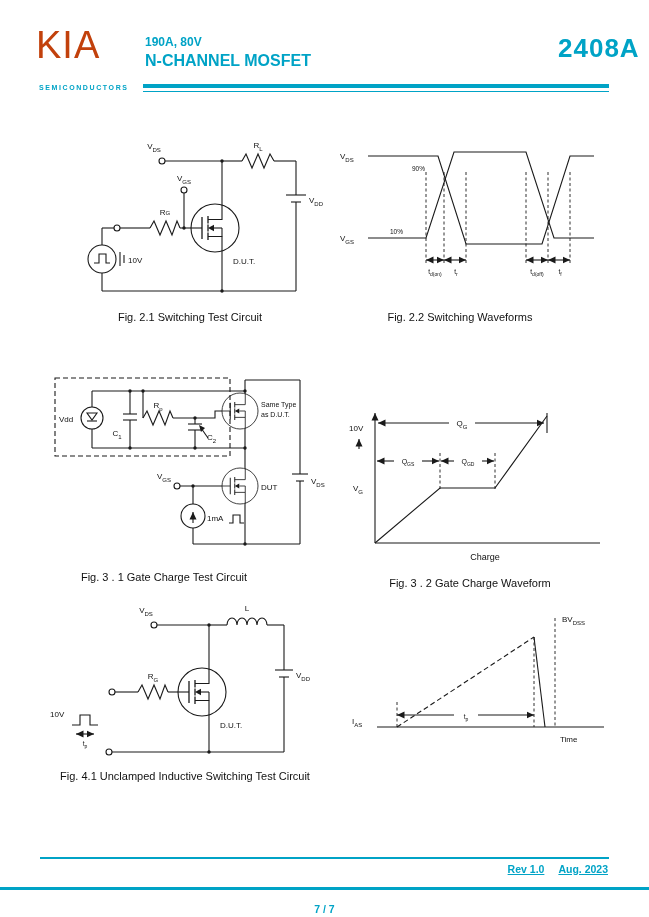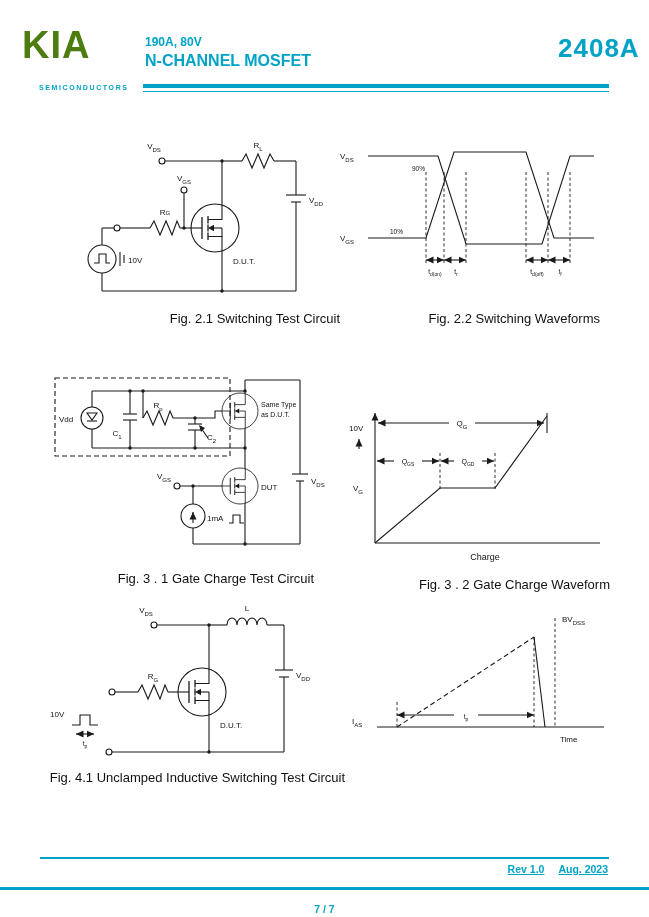--- a/index.html
+++ b/index.html
@@ -3,30 +3,30 @@
 <meta charset="utf-8">
 <style>
   html,body { margin:0; padding:0; background:#e8e8e8; }
   #page {
     position:relative; width:649px; height:917px; background:#ffffff;
     font-family:"Liberation Sans", sans-serif; overflow:hidden; margin:0 auto;
   }
   .abs { position:absolute; }
 
   
-  .brand { left:22px; top:24px; font-size:38px; font-weight:bold; color:#4d7c0f; letter-spacing:1px; }
+  .brand { left:36px; top:24px; font-size:38px; font-weight:normal; color:#c2410c; letter-spacing:1px; }
   .brand-sub { left:39px; top:84px; font-size:7px; font-weight:bold; color:#00A3C6; letter-spacing:1.6px; }
   .rating { left:145px; top:35px; font-size:12px; font-weight:bold; color:#00A3C6; }
   .device { left:145px; top:52px; font-size:16px; font-weight:bold; color:#00A3C6; }
   .part { left:538px; top:33px; font-size:26px; font-weight:bold; color:#00A3C6; letter-spacing:1px;margin-left:20px; }
   .hline1 { left:143px; top:84px; width:466px; height:3.5px; background:#00A3C6; }
   .hline2 { left:143px; top:91px; width:466px; height:1.2px; background:#00A3C6; }
 
   
-  .cap { font-size:13px; color:#111; text-align:right; }
+  .cap { font-size:11px; color:#111; text-align:center; }
 
   
   .fline { left:40px; top:857px; width:569px; height:1.5px; background:#00A3C6; }
   .fpage { left:0; top:863px; width:649px; text-align:center; font-size:10.5px; font-weight:bold; color:#00A3C6;margin-top:40px; }
   .frev  { right:41px; top:863px; font-size:10.5px; font-weight:bold; color:#00A3C6; }
   .frev span { margin-left:14px;text-decoration:underline; }
   .bbar { left:0; top:887px; width:649px; height:2.5px; background:#00A3C6; }
 
   
   svg { font-family:"Liberation Sans", sans-serif; }

